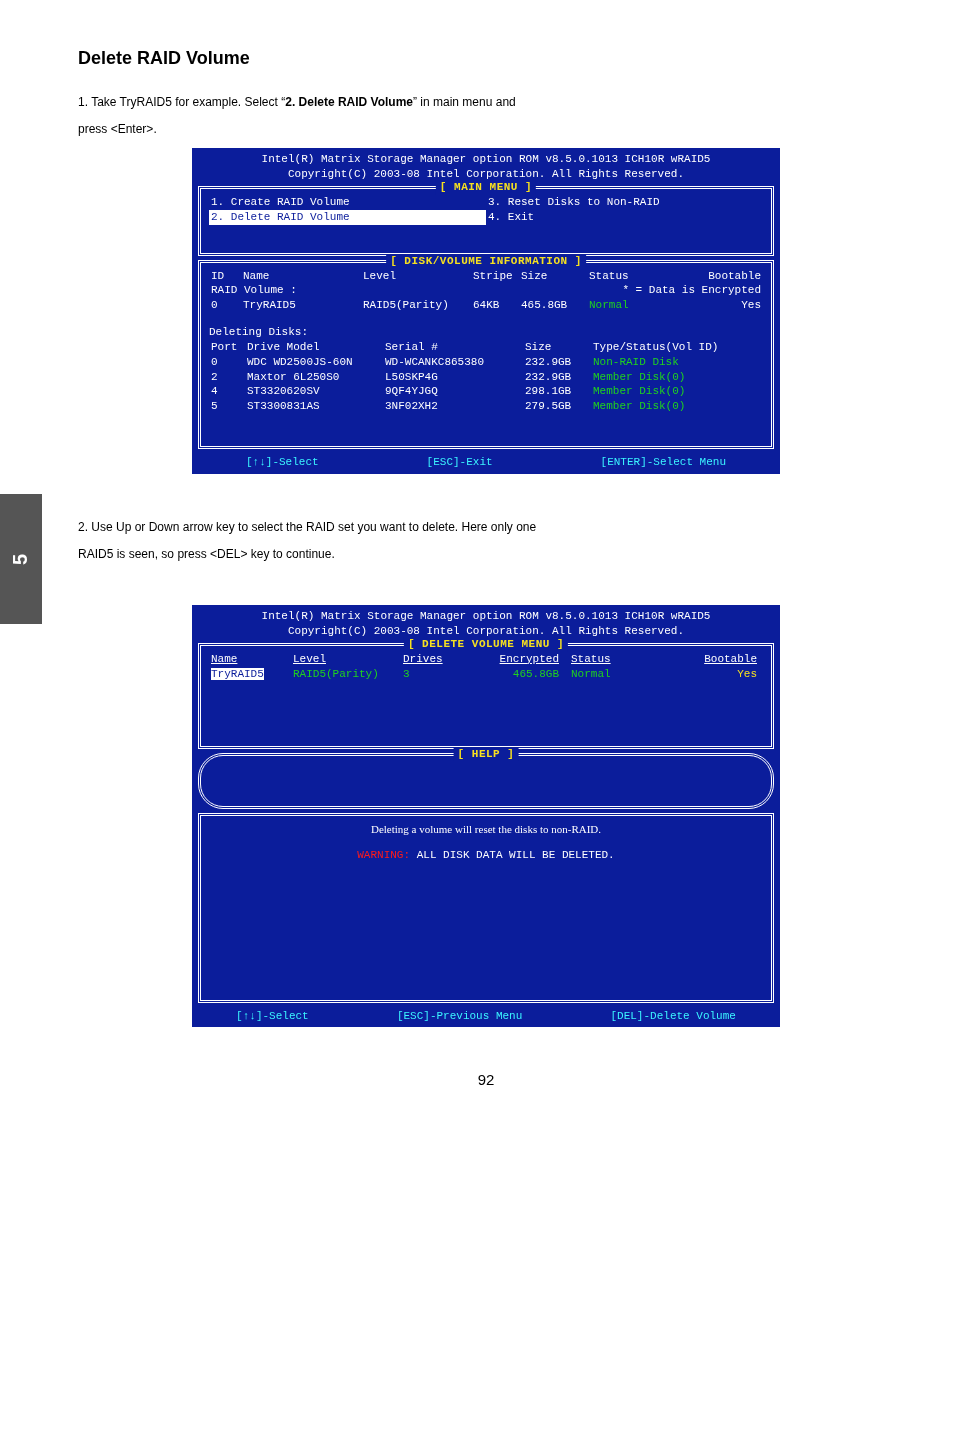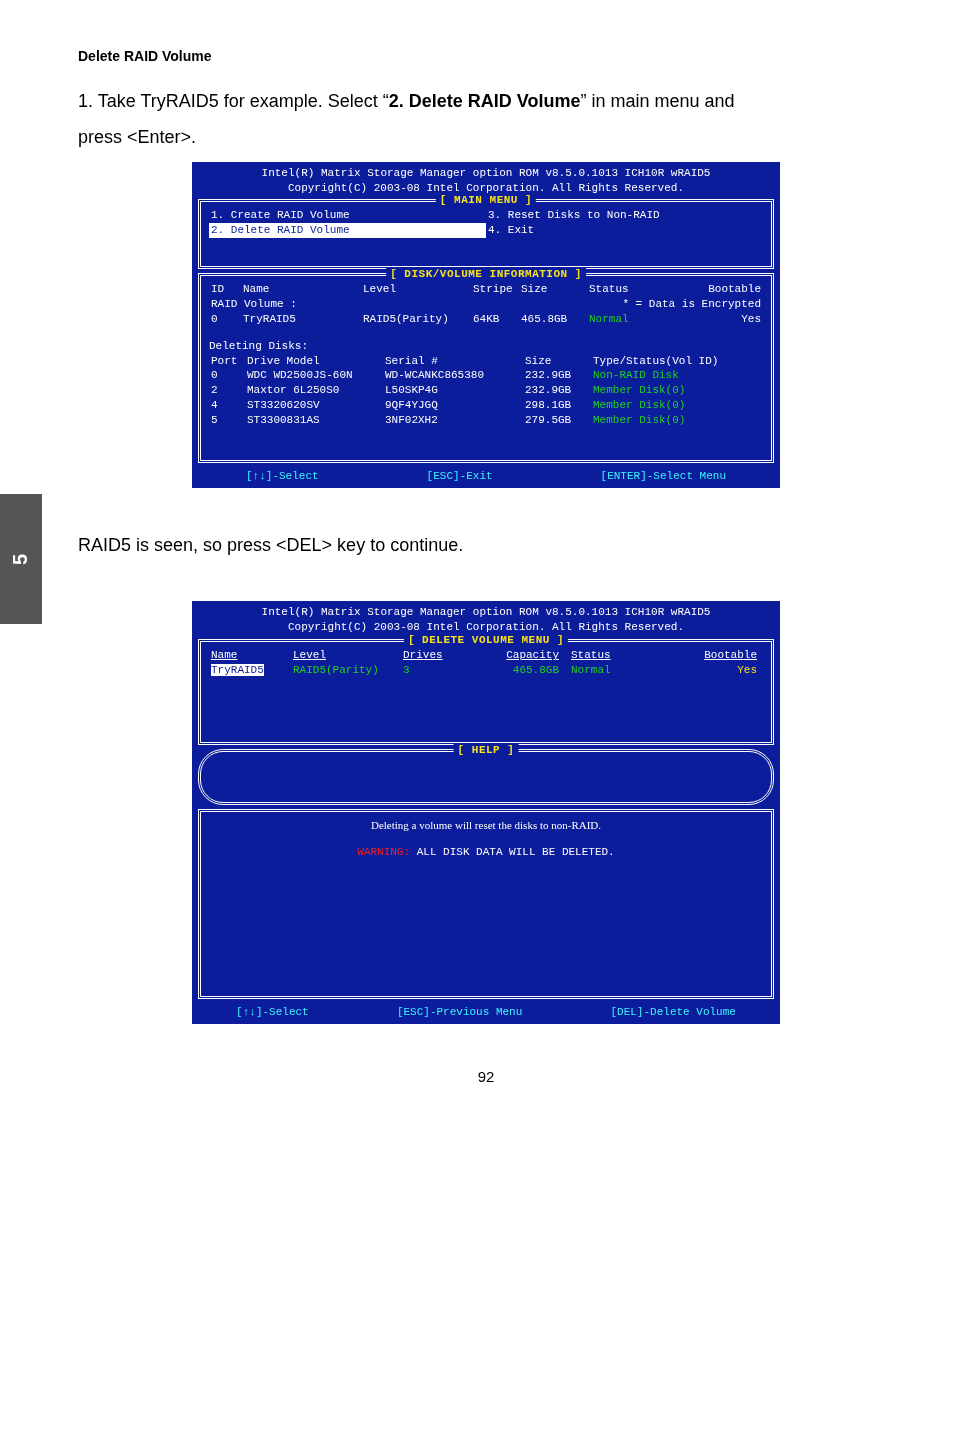--- a/index.html
+++ b/index.html
@@ -7,26 +7,26 @@
     width: 954px;
     background: #fff;
     font-family: Arial, Helvetica, sans-serif;
     color: #000;
     position: relative;
   }
   .page {
     padding: 48px 60px 40px 78px;
   }
   h2.section-title {
-    font-size: 14px;
+    font-size: 18px;
     font-weight: bold;
     margin-bottom: 24px;
   }
   .instr {
-    font-size: 18px;
+    font-size: 12px;
     line-height: 1.55;
     margin-bottom: 8px;
   }
   .bold { font-weight: bold; }
 
   .side-tab {
     position: absolute;
     left: 0;
     top: 494px;
     width: 42px;
@@ -230,34 +230,35 @@
       </div>
 
       <div class="footer-bar">
         <span>[↑↓]-Select</span>
         <span>[ESC]-Exit</span>
         <span>[ENTER]-Select Menu</span>
       </div>
     </div>
   </div>
 
+  <p class="instr">2. Use Up or Down arrow key to select the RAID set you want to delete. Here only one</p>
   <p class="instr indent">RAID5 is seen, so press &lt;DEL&gt; key to continue.</p>
 
   <div class="bios-wrap" style="margin-top:42px">
     <div class="bios">
       <div class="header">Intel(R) Matrix Storage Manager option ROM v8.5.0.1013 ICH10R wRAID5</div>
       <div class="header">Copyright(C) 2003-08 Intel Corporation.   All Rights Reserved.</div>
 
       <div class="box">
         <div class="box-title yellow">[ DELETE VOLUME MENU ]</div>
         <div class="delmenu-row hdr">
           <div class="c-name">Name</div>
           <div class="c-level">Level</div>
           <div class="c-drives">Drives</div>
-          <div class="c-cap">Capacity</div>
+          <div class="c-cap">Encrypted</div>
           <div class="c-stat">Status</div>
           <div class="c-boot">Bootable</div>
         </div>
         <div class="delmenu-row">
           <div class="c-name"><span class="del-sel-name">TryRAID5</span></div>
           <div class="c-level green">RAID5(Parity)</div>
           <div class="c-drives green">3</div>
           <div class="c-cap green">465.8GB</div>
           <div class="c-stat green">Normal</div>
           <div class="c-boot yellow">Yes</div>

